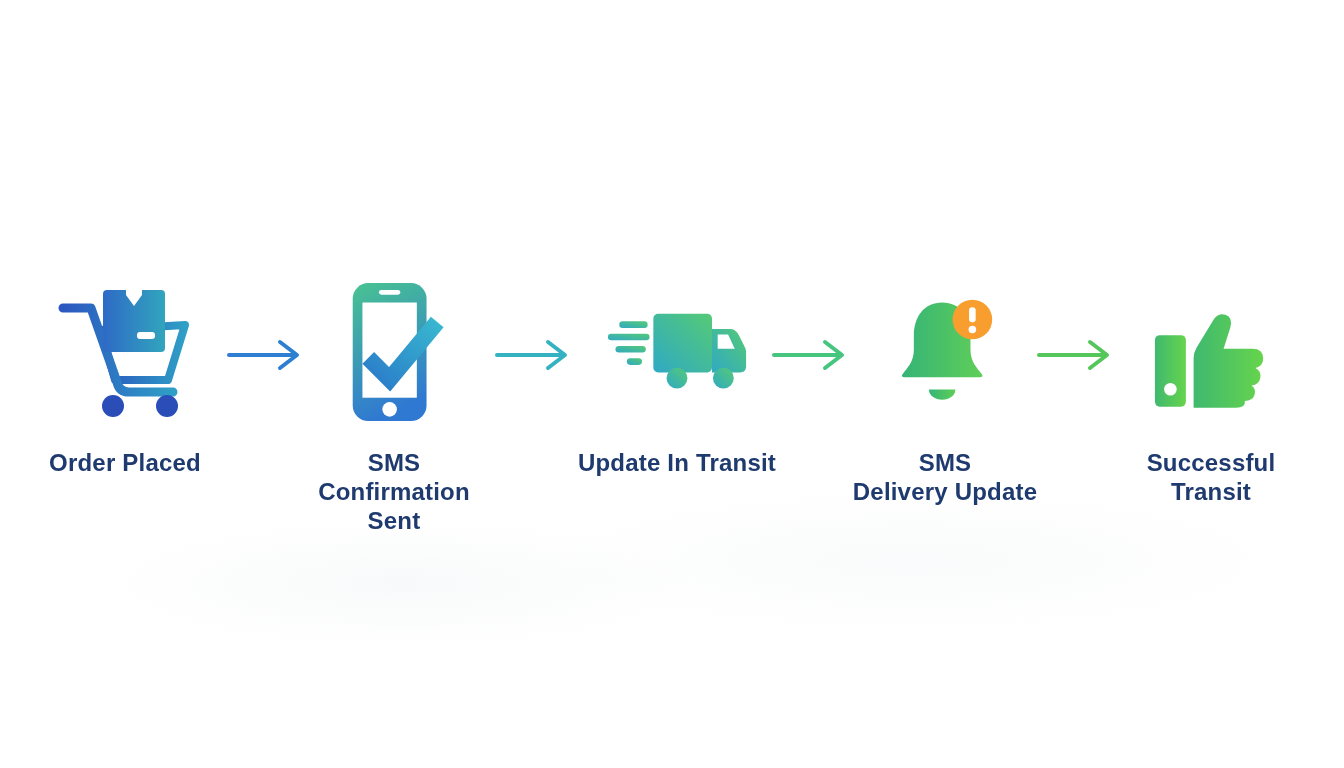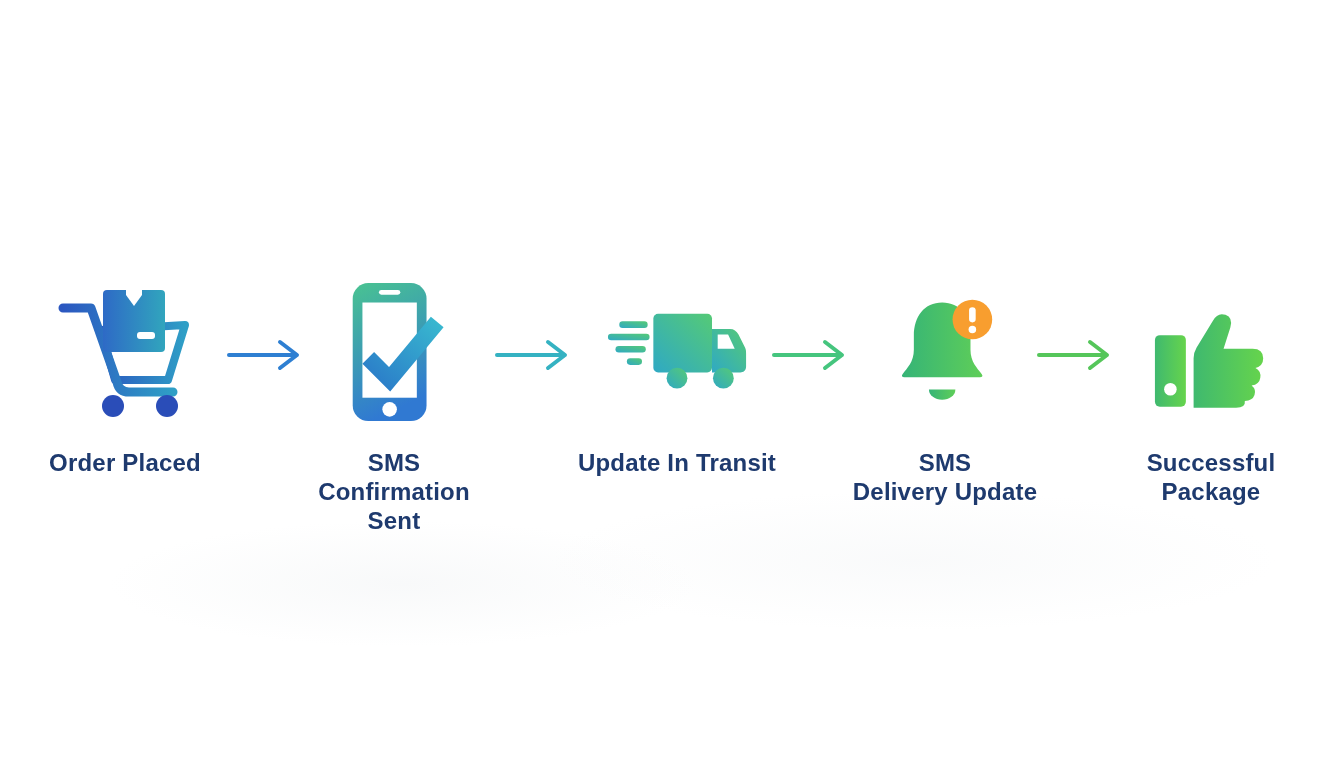--- a/index.html
+++ b/index.html
@@ -190,16 +190,16 @@
             <stop offset="0" stop-color="#3fb96f"></stop>
               <stop offset="1" stop-color="#66d44c"></stop>
           </linearGradient>
         </defs>
         <rect x="2" y="38" width="32" height="74" rx="5" fill="url(#lg-thumb)"></rect>
         <circle cx="18" cy="94" r="6.5" fill="#ffffff"></circle>
         <path d="M42 113 L42 62 Q42 56 45 51 L62 23 Q67 14 75 17 Q83 20 80 30 L73 52 L103 52 Q114 52 114 62 Q114 70 106 72 Q112 75 111 82 Q110 89 102 90 Q107 94 105 100 Q103 106 95 106 Q96 113 86 113 Z" fill="url(#lg-thumb)"></path>
       </svg>
     </div>
     <div class="label">Successful
-Package</div>
+Transit</div>
   </div>
 
 </div>
 
 </body></html>

